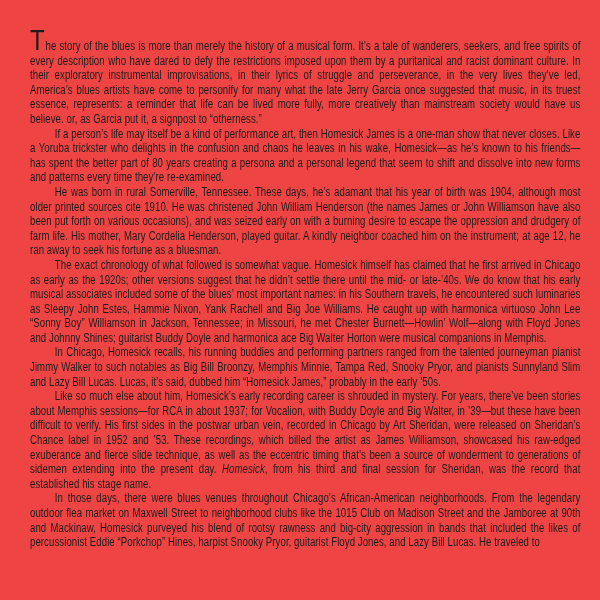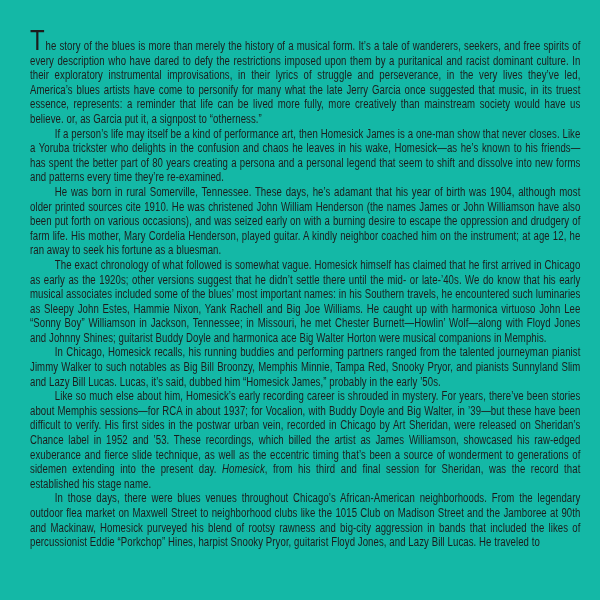--- a/index.html
+++ b/index.html
@@ -39,21 +39,21 @@
     letter-spacing: 0;
     padding-right: 1px;
   }
   .italic {
     font-style: italic;
   }
 </style>
 </head>
 <body>
 
-<div class="page" style="background: #14b8a6;">
+<div class="page" style="background: #ef4444;">
   <div class="text-column" style="color: rgb(28, 28, 28);">
 
     <p><span class="dropcap">T</span><span>he story of the blues is more than merely the history of a musical form. It’s a tale of wanderers, seekers, and free spirits of every description who have dared to defy the restrictions imposed upon them by a puritanical and racist dominant culture. In their exploratory instrumental improvisations, in their lyrics of struggle and perseverance, in the very lives they’ve led, America’s blues artists have come to personify for many what the late Jerry Garcia once suggested that music, in its truest essence, represents: a reminder that life can be lived more fully, more creatively than mainstream society would have us believe. or, as Garcia put it, a signpost to “otherness.”</span></p>
 
     <p class="indent"><span>If a person’s life may itself be a kind of performance art, then Homesick James is a one-man show that never closes. Like a Yoruba trickster who delights in the confusion and chaos he leaves in his wake, Homesick—as he’s known to his friends—has spent the better part of 80 years creating a persona and a personal legend that seem to shift and dissolve into new forms and patterns every time they’re re-examined.</span></p>
 
     <p class="indent"><span>He was born in rural Somerville, Tennessee. These days, he’s adamant that his year of birth was 1904, although most older printed sources cite 1910. He was christened John William Henderson (the names James or John Williamson have also been put forth on various occasions), and was seized early on with a burning desire to escape the oppression and drudgery of farm life. His mother, Mary Cordelia Henderson, played guitar. A kindly neighbor coached him on the instrument; at age 12, he ran away to seek his fortune as a bluesman.</span></p>
 
     <p class="indent"><span>The exact chronology of what followed is somewhat vague. Homesick himself has claimed that he first arrived in Chicago as early as the 1920s; other versions suggest that he didn’t settle there until the mid- or late-’40s. We do know that his early musical associates included some of the blues’ most important names: in his Southern travels, he encountered such luminaries as Sleepy John Estes, Hammie Nixon, Yank Rachell and Big Joe Williams. He caught up with harmonica virtuoso John Lee “Sonny Boy” Williamson in Jackson, Tennessee; in Missouri, he met Chester Burnett—Howlin’ Wolf—along with Floyd Jones and Johnny Shines; guitarist Buddy Doyle and harmonica ace Big Walter Horton were musical companions in Memphis.</span></p>
 

